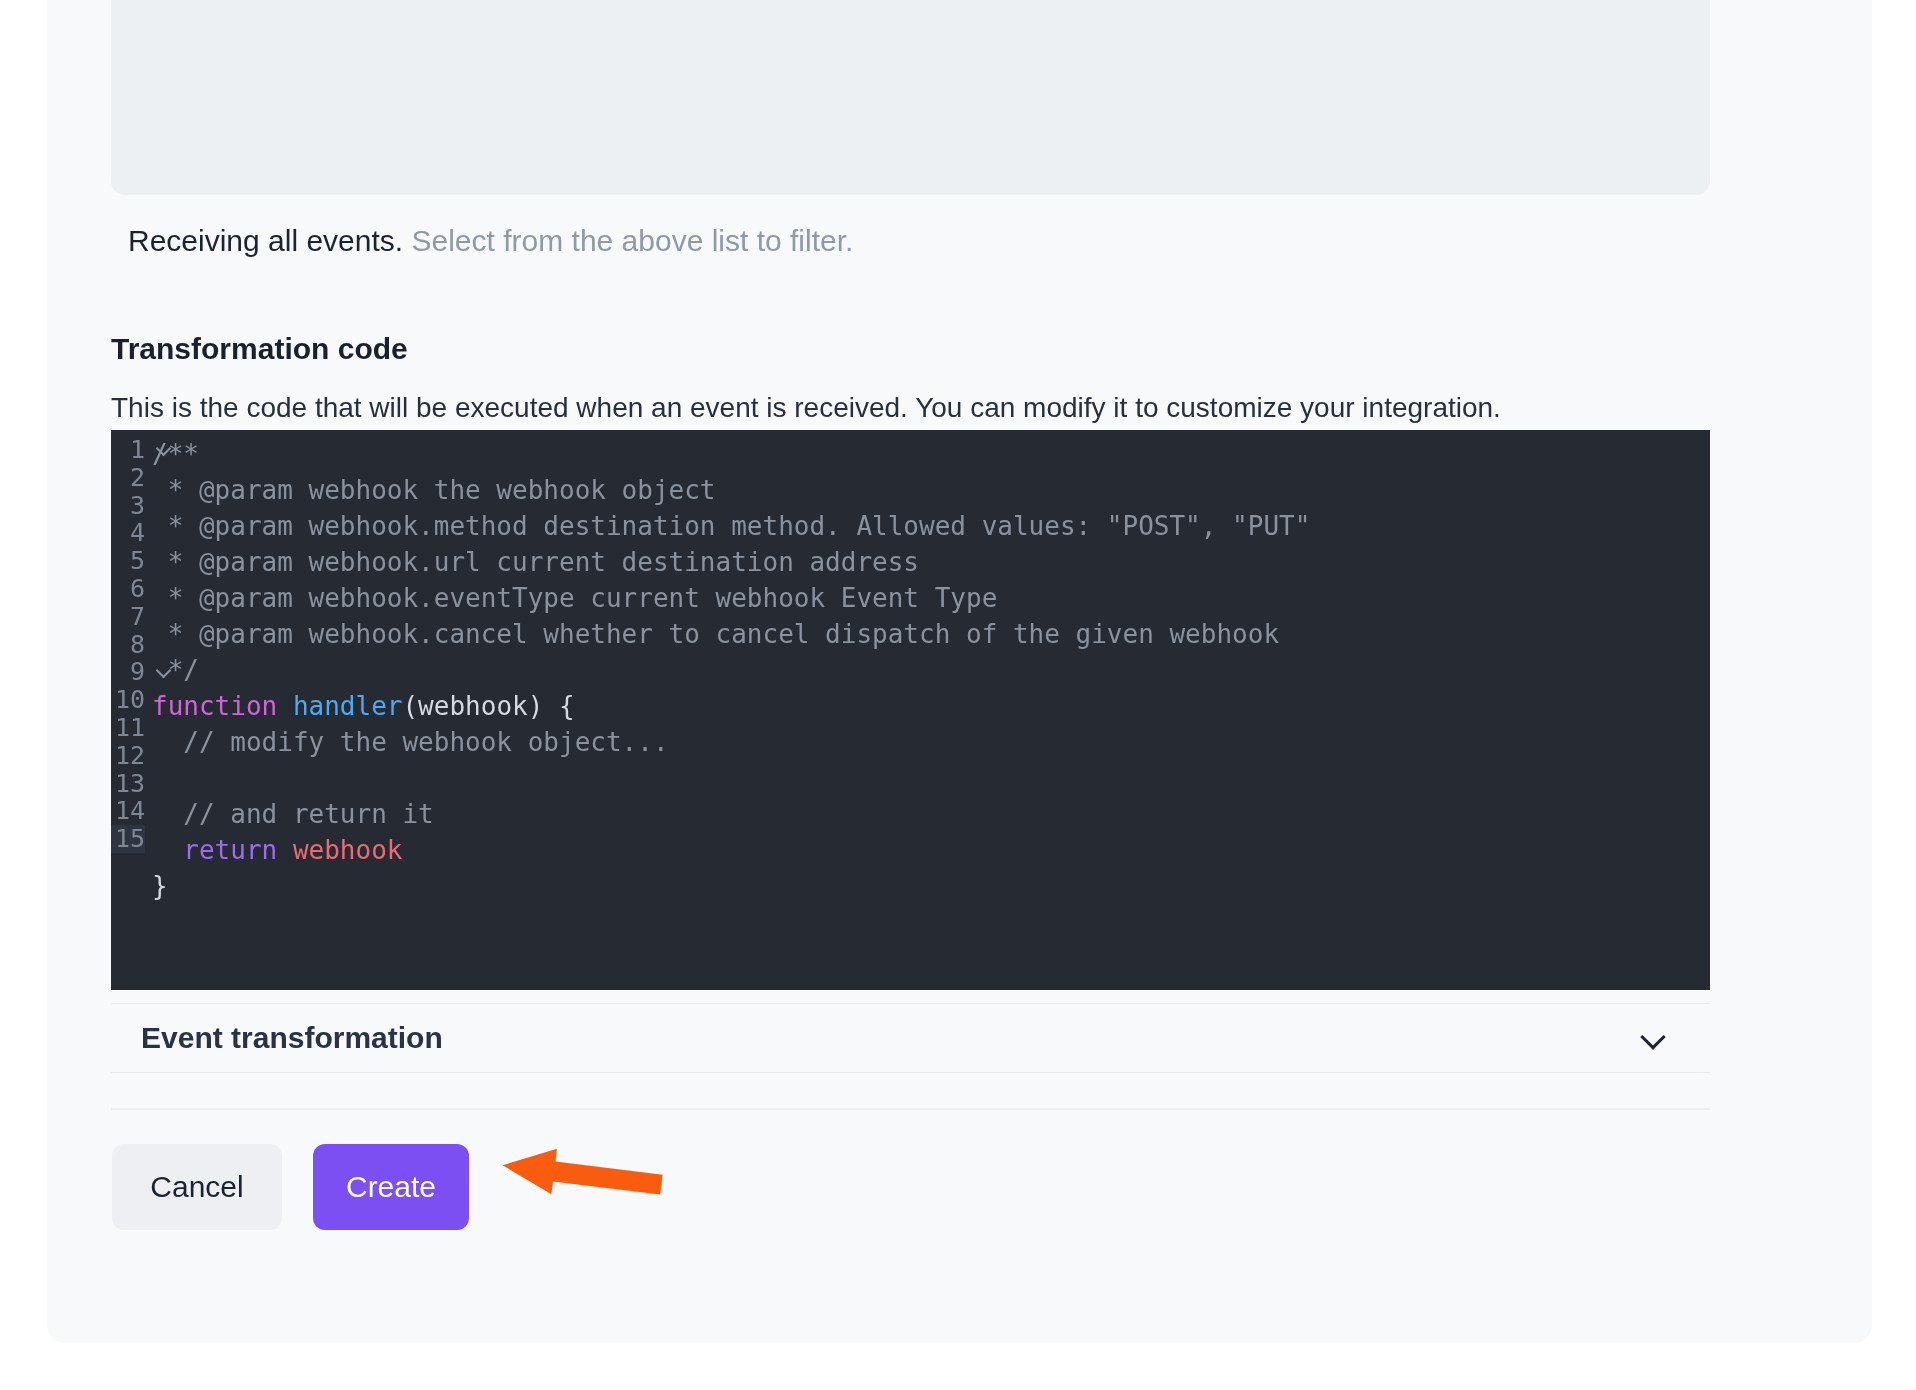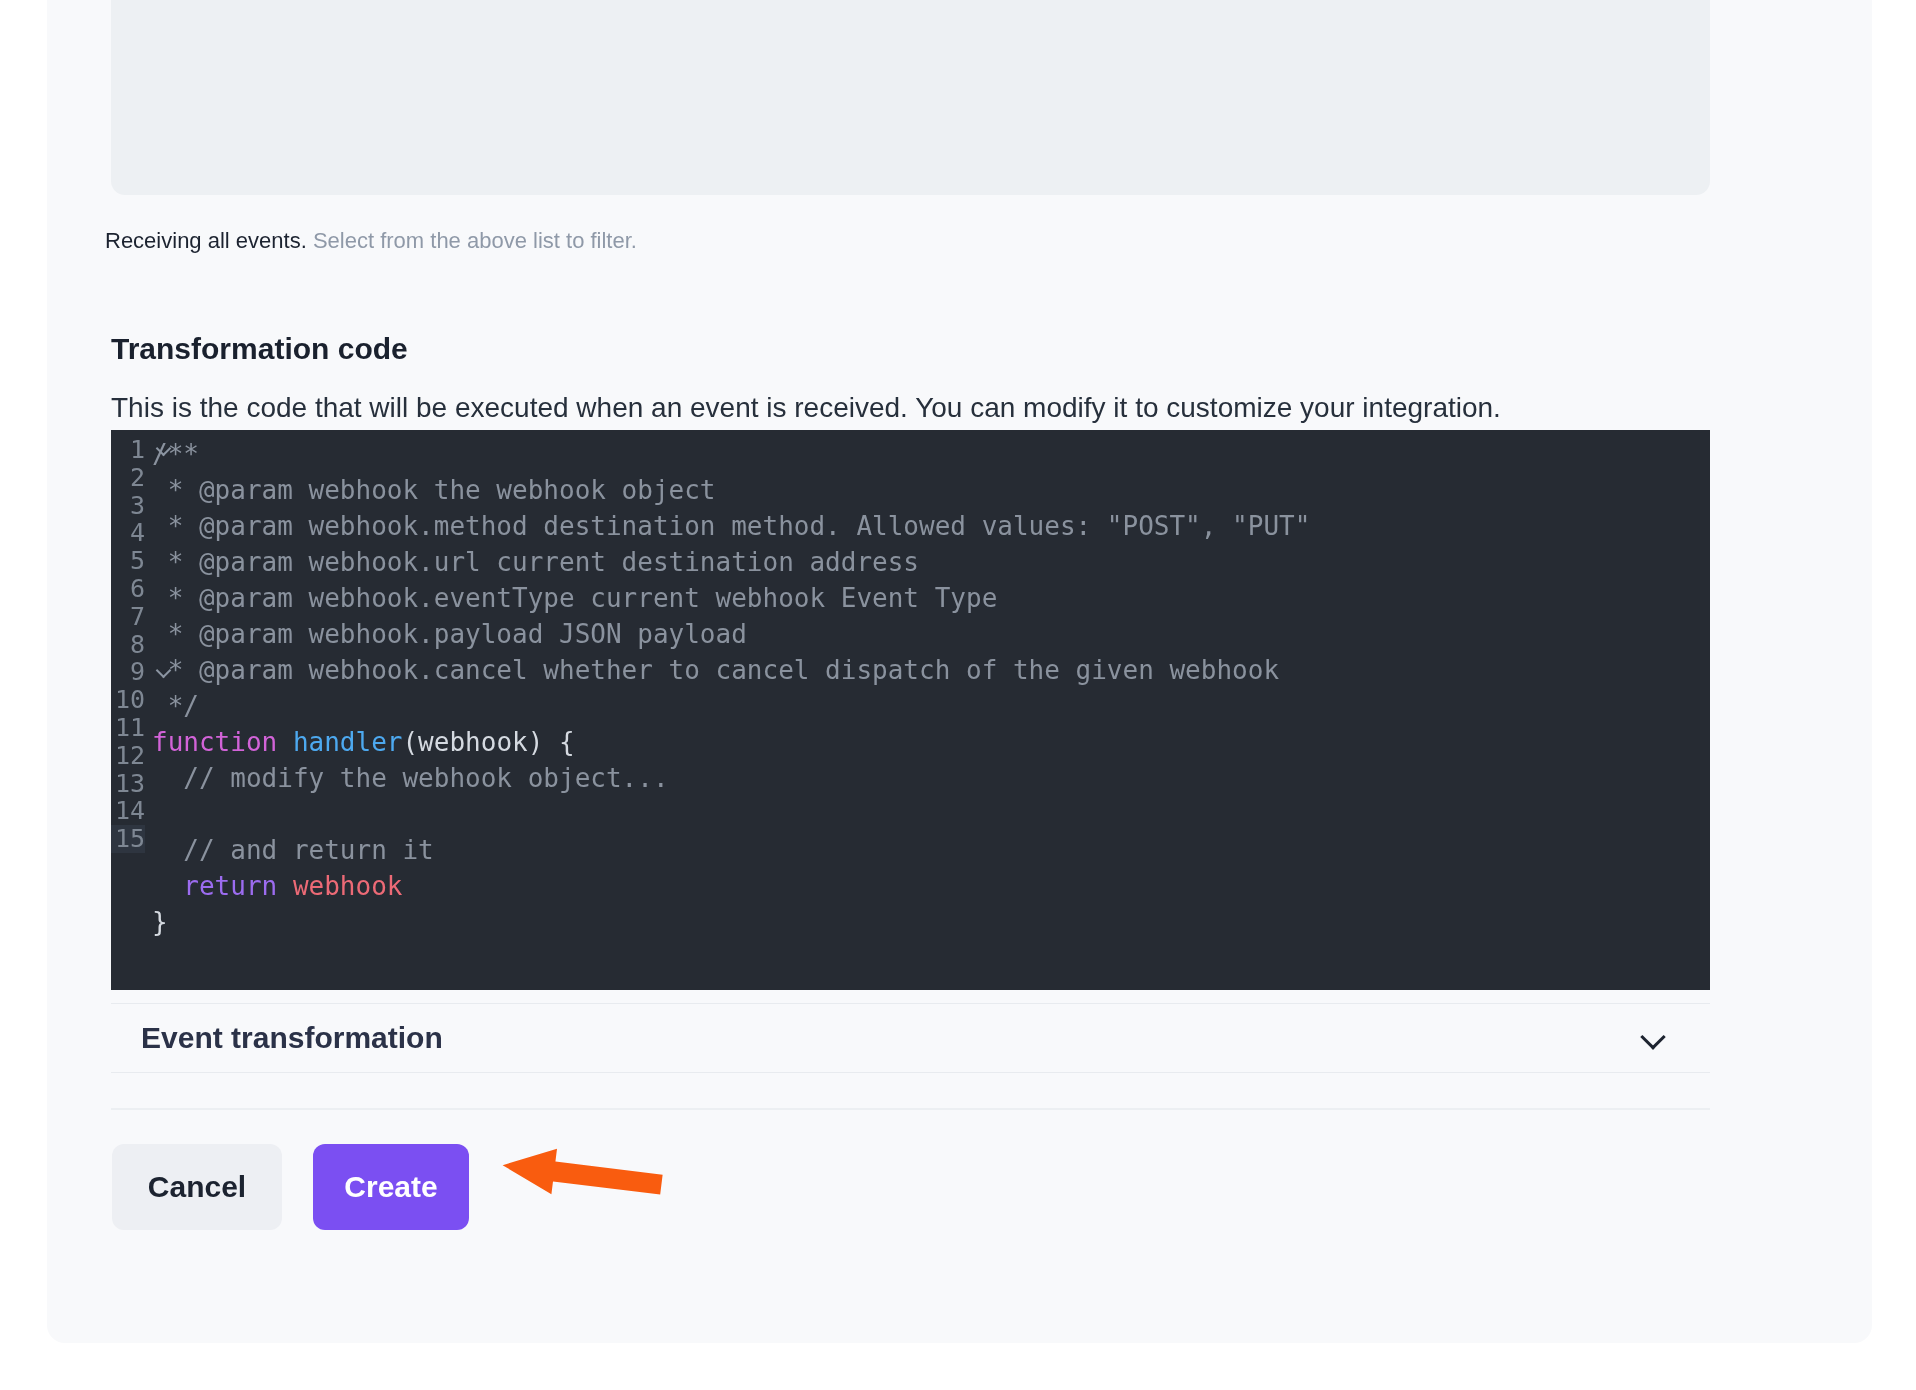--- a/index.html
+++ b/index.html
@@ -11,21 +11,21 @@
   }
   .panel{
     position:absolute;left:47px;top:-30px;width:1825px;height:1373px;
     background:#f8f9fb;border-radius:18px;
   }
   .event-filter-box{
     position:absolute;left:111px;top:-30px;width:1599px;height:225px;
     background:#edf0f3;border-radius:14px;
   }
   .status-line{
-    position:absolute;left:105px;top:222px;font-size:22px;line-height:38px;
+    position:absolute;left:128px;top:222px;font-size:30px;line-height:38px;
   }
   .status-line .strong{color:#1c2330;font-weight:500;}
   .status-line .hint{color:#8f99a8;font-weight:400;}
   .section-heading{
     position:absolute;left:111px;top:332px;font-size:30px;font-weight:700;color:#1a212e;
   }
   .section-desc{
     position:absolute;left:111px;top:392px;font-size:28px;font-weight:400;color:#27303c;
   }
   
@@ -70,21 +70,21 @@
     position:absolute;right:48px;top:24px;width:15px;height:15px;
     border-left:3px solid #1d2430;border-bottom:3px solid #1d2430;
     transform:rotate(-45deg);
   }
   .hairline-2{
     position:absolute;left:111px;top:1108px;width:1599px;height:1.5px;background:#eceff2;
   }
   
   .btn{
     position:absolute;top:1144px;height:86px;border:none;border-radius:12px;
-    font-family:inherit;font-size:30px;font-weight:700;cursor:pointer;
+    font-family:inherit;font-size:30px;font-weight:400;cursor:pointer;
     display:flex;align-items:center;justify-content:center;
   }
   .btn-cancel{left:112px;width:170px;background:#edeff3;color:#1c2330;}
   .btn-create{left:313px;width:156px;background:var(--accent);color:#ffffff;border-radius:12px;}
   .arrow-annotation{
     position:absolute;left:500px;top:1147px;width:165px;height:56px;
     transform:rotate(7deg);transform-origin:50% 50%;pointer-events:none;
   }
 </style>
 </head>
@@ -119,21 +119,20 @@
       <div class="ln">13</div>
       <div class="ln">14</div>
       <div class="ln active">15</div>
     </div>
   <div class="codecol">
       <div class="cl"><span class="tk-cm">/**</span></div>
       <div class="cl"><span class="tk-cm"> * @param webhook the webhook object</span></div>
       <div class="cl"><span class="tk-cm"> * @param webhook.method destination method. Allowed values: "POST", "PUT"</span></div>
       <div class="cl"><span class="tk-cm"> * @param webhook.url current destination address</span></div>
       <div class="cl"><span class="tk-cm"> * @param webhook.eventType current webhook Event Type</span></div>
-      <div class="cl"><span class="tk-cm"> * @param webhook.payload JSON payload</span></div>
       <div class="cl"><span class="tk-cm"> * @param webhook.cancel whether to cancel dispatch of the given webhook</span></div>
       <div class="cl"><span class="tk-cm"> */</span></div>
       <div class="cl"><span class="tk-kw">function</span><span class="tk-pl"> </span><span class="tk-fn">handler</span><span class="tk-pl">(webhook) {</span></div>
       <div class="cl"><span class="tk-cm">  // modify the webhook object...</span></div>
       <div class="cl"> </div>
       <div class="cl"><span class="tk-cm">  // and return it</span></div>
       <div class="cl"><span class="tk-pl">  </span><span class="tk-kw2">return</span><span class="tk-pl"> </span><span class="tk-vr">webhook</span></div>
       <div class="cl"><span class="tk-pl">}</span></div>
     </div>
 </div>

